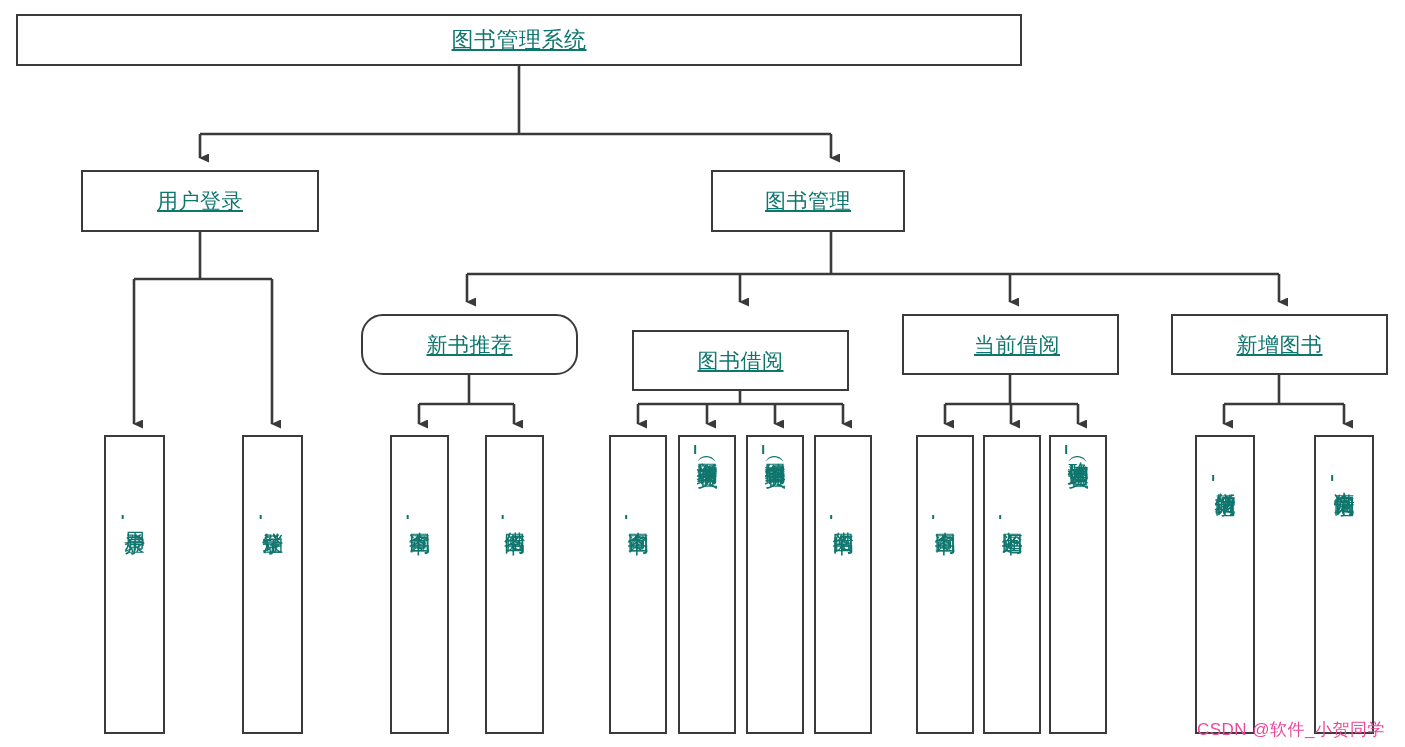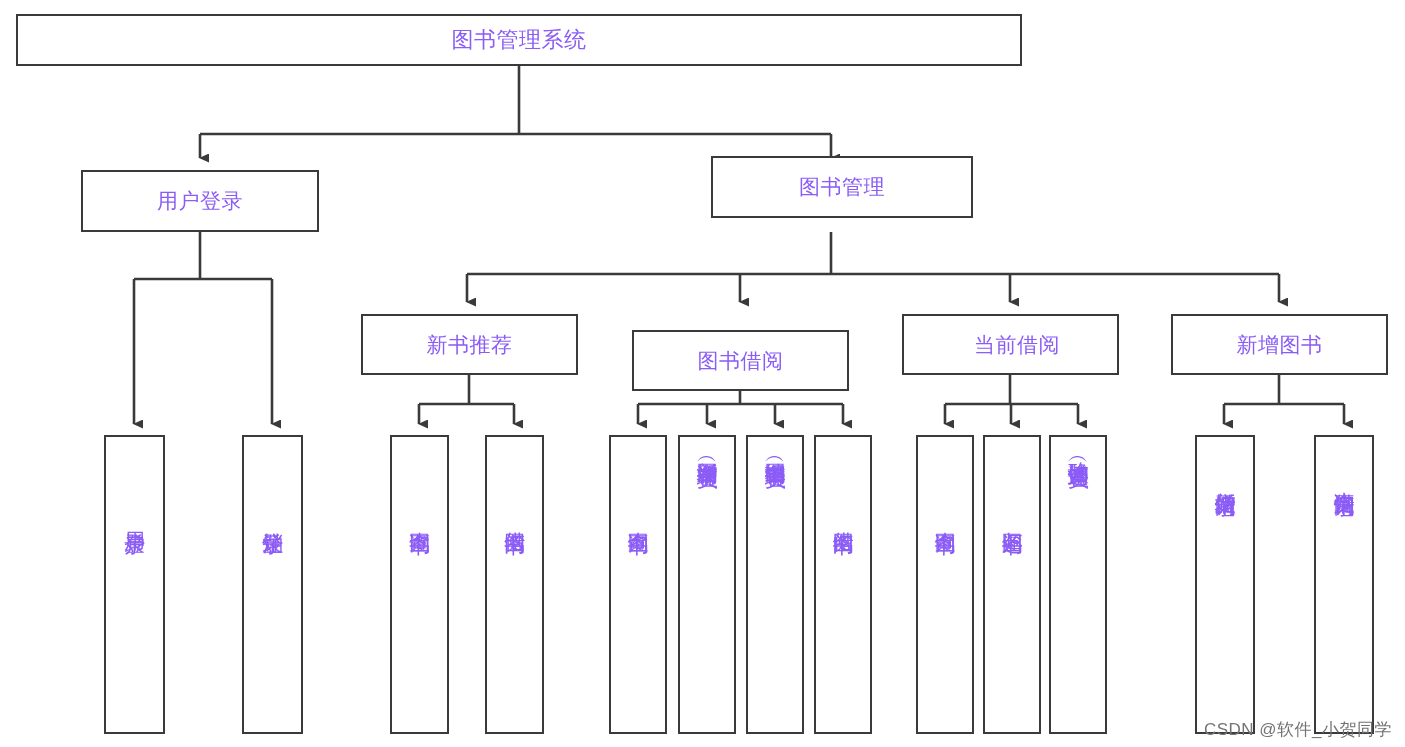--- a/index.html
+++ b/index.html
@@ -27,22 +27,23 @@
     pointer-events: none;
   }
   .node {
     position: absolute;
     box-sizing: border-box;
     background: #ffffff;
     border: 2px solid #3a3a3a;
     display: flex;
     align-items: center;
     justify-content: center;
-    color: #8b5cf6;
+    color: #0f766e;
     z-index: 2;
+    text-decoration: underline;
   }
   .node-label {
     display: block;
     text-align: center;
     line-height: 1.12;
     letter-spacing: 0.5px;
   }
   .node.horizontal .node-label {
     font-size: 21px;
   }
@@ -58,24 +59,24 @@
     writing-mode: vertical-rl;
     text-orientation: upright;
     font-size: 21px;
     line-height: 1.16;
     letter-spacing: 1px;
     white-space: nowrap;
     transform: none;
   }
   #watermark {
     position: absolute;
-    right: 13px;
+    right: 20px;
     bottom: 6px;
     font-size: 17px;
-    color: #737373;
+    color: #ec4899;
     letter-spacing: 0.5px;
     z-index: 5;
     white-space: nowrap;
     user-select: none;
   }
 </style>
 </head>
 <body>
 
 <div id="diagram-root">
@@ -130,25 +131,25 @@
     </g>
   </svg>
 
   <div class="node root horizontal" style="left:16px; top:14px; width:1006px; height:52px;">
     <span class="node-label">图书管理系统</span>
   </div>
 
   <div class="node horizontal" style="left:81px; top:170px; width:238px; height:62px;">
     <span class="node-label">用户登录</span>
   </div>
-  <div class="node horizontal" style="left:711px; top:156px; width:262px; height:62px;">
+  <div class="node horizontal" style="left:711px; top:170px; width:194px; height:62px;">
     <span class="node-label">图书管理</span>
   </div>
 
-  <div class="node horizontal" style="left:361px; top:314px; width:217px; height:61px;">
+  <div class="node horizontal" style="left:361px; top:314px; width:217px; height:61px;border-radius:22px;">
     <span class="node-label">新书推荐</span>
   </div>
   <div class="node horizontal" style="left:632px; top:314px; width:217px; height:61px;margin-top:16px;">
     <span class="node-label">图书借阅</span>
   </div>
   <div class="node horizontal" style="left:902px; top:314px; width:217px; height:61px;padding-left:13px;">
     <span class="node-label">当前借阅</span>
   </div>
   <div class="node horizontal" style="left:1171px; top:314px; width:217px; height:61px;">
     <span class="node-label">新增图书</span>

